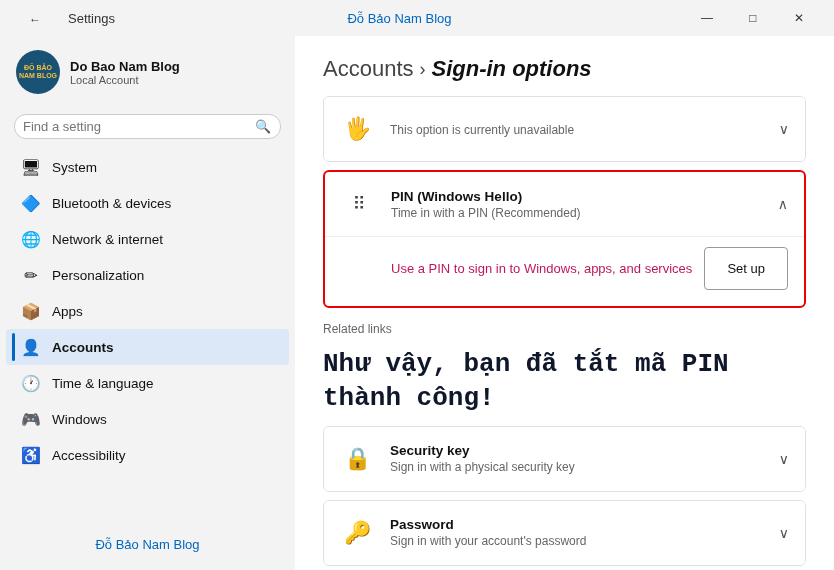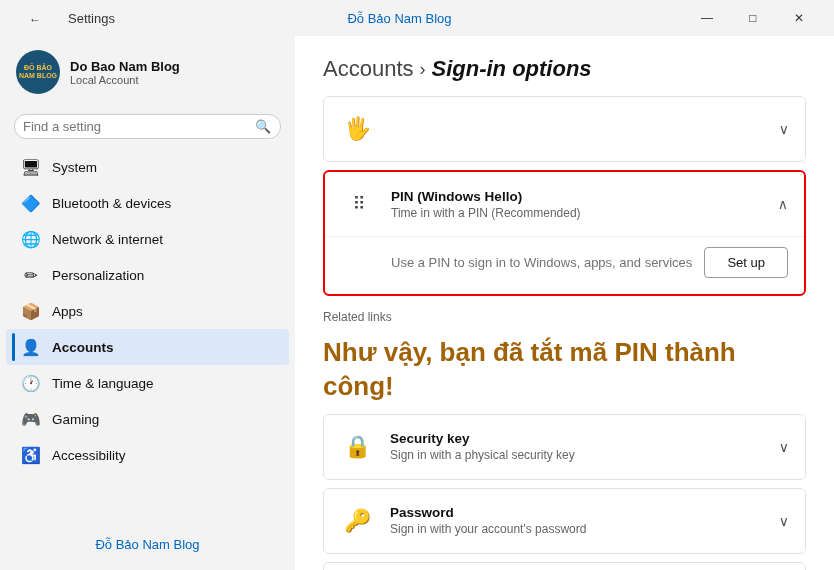--- a/index.html
+++ b/index.html
@@ -238,45 +238,46 @@
       padding: 14px 16px;
       cursor: pointer;
     }
     .pin-body {
       padding: 10px 16px 16px 66px;
       display: flex;
       align-items: center;
       justify-content: space-between;
       border-top: 1px solid #eee;
     }
-    .pin-body-text { font-size: 13px; color: #737373; line-height: 1.5; }
+    .pin-body-text { font-size: 13px; color: #be185d; line-height: 1.5; }
     .setup-btn {
-      padding: 7px 22px;
+      padding: 13px 22px;
       background: white;
       border: 1px solid #999;
       border-radius: 4px;
       font-size: 13px;
       cursor: pointer;
       color: #111;
       white-space: nowrap;
     }
 
     .related-links {
       font-size: 12px;
       color: #666;
       padding: 6px 0 4px;
       margin-bottom: 4px;
     }
 
     .success-msg {
       font-size: 26px;
       font-weight: 700;
-      color: #a16207;
+      color: #0f172a;
       margin: 8px 0 10px;
       line-height: 1.3;
+      font-family: Liberation Mono, monospace;
     }
   </style>
 </head>
 <body>
 
 <div class="title-bar">
   <div class="title-bar-left">
     <button class="title-bar-btn">←</button>
     <span class="title-bar-title">Settings</span>
   </div>
@@ -332,21 +333,21 @@
         <div class="nav-item active">
       <span class="nav-icon">👤</span>
       <span>Accounts</span>
     </div>
         <div class="nav-item">
       <span class="nav-icon">🕐</span>
       <span>Time &amp; language</span>
     </div>
         <div class="nav-item">
       <span class="nav-icon">🎮</span>
-      <span>Gaming</span>
+      <span>Windows</span>
     </div>
         <div class="nav-item">
       <span class="nav-icon">♿</span>
       <span>Accessibility</span>
     </div>
       </div>
 
     <div class="sidebar-brand">Đỗ Bảo Nam Blog</div>
   </div>
 
@@ -354,20 +355,21 @@
     <div class="breadcrumb">
       <span class="breadcrumb-parent">Accounts</span>
       <span class="breadcrumb-sep">›</span>
       <span class="breadcrumb-item current">Sign-in options</span>
     </div>
 
     <div class="option-card">
       <div class="option-header">
         <div class="option-icon">🖐</div>
         <div class="option-text">
+          <div class="option-desc">This option is currently unavailable</div>
         </div>
         <div class="option-chevron">∨</div>
       </div>
     </div>
 
     <div class="pin-card">
       <div class="pin-header">
         <div class="option-icon" style="margin-right:14px; font-size:18px; color:#444;">⠿</div>
         <div class="option-text">
           <div class="option-title">PIN (Windows Hello)</div>

